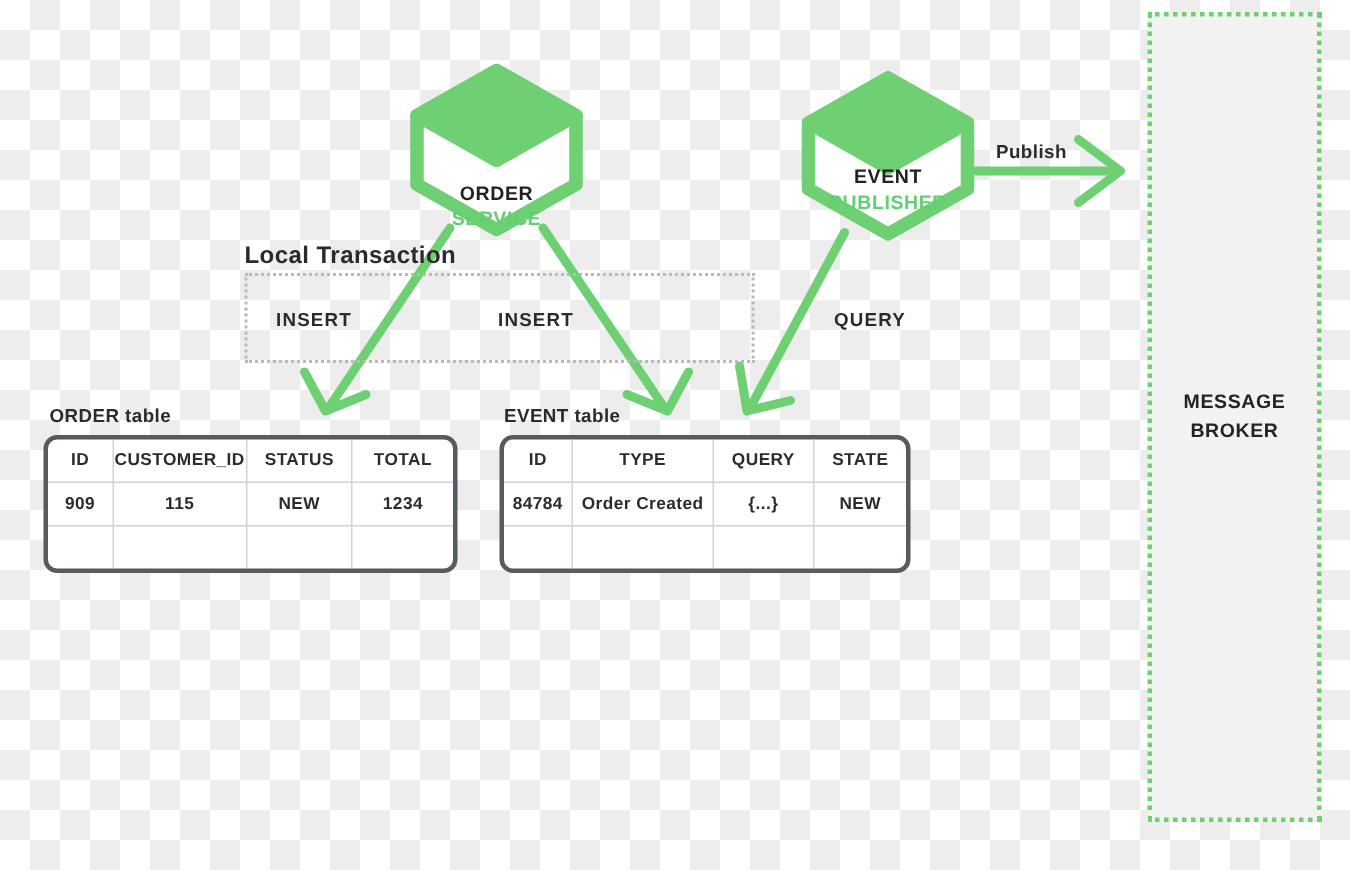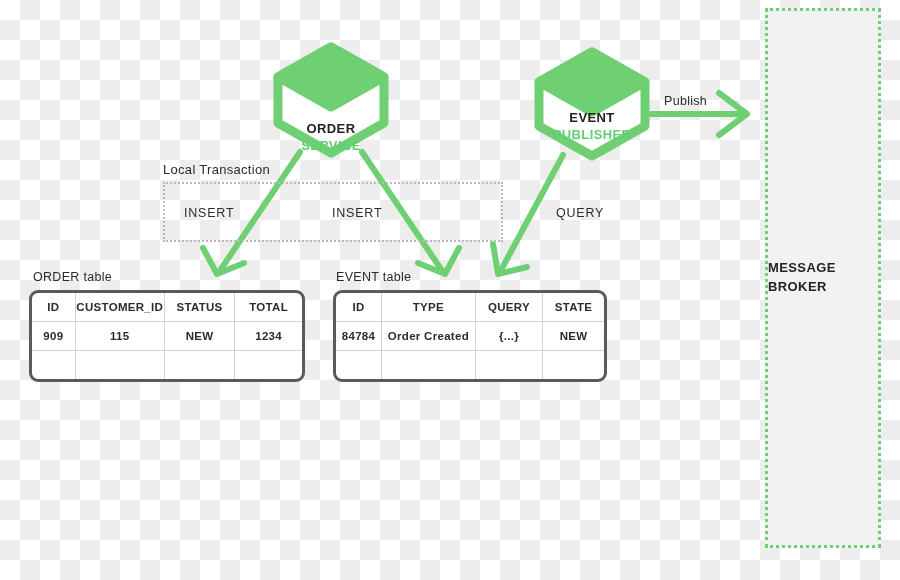--- a/index.html
+++ b/index.html
@@ -41,26 +41,26 @@
     font-size: 13px;
     letter-spacing: 0.4px;
     white-space: nowrap;
   }
   .hex-label .l1 { color: #222222; display: block; }
   .hex-label .l2 { color: #61cf72; display: block; }
 
   
   .diagram-text {
     position: absolute;
-    font-weight: normal;
+    font-weight: bold;
     color: #2b2b2b;
     white-space: nowrap;
     letter-spacing: 0.3px;
   }
-  .label-local-transaction { font-size: 13px; }
+  .label-local-transaction { font-size: 16px; }
   .label-op { font-size: 12.5px; letter-spacing: 0.8px; }
   .label-publish { font-size: 12.5px; }
   .label-table-title { font-size: 12.5px; color: #2b2b2b; }
 
   
   .local-tx-box {
     position: absolute;
     border: 2px dotted #b9b9b9;
     background: transparent;
   }
@@ -68,21 +68,21 @@
   
   .broker-box {
     position: absolute;
     border: 3px dotted #6ed072;
     background: #f2f2f2;
     box-sizing: border-box;
   }
   .broker-label {
     position: absolute;
     width: 100%;
-    text-align: left;
+    text-align: center;
     font-weight: bold;
     font-size: 13px;
     color: #242424;
     line-height: 1.45;
     letter-spacing: 0.4px;
   }
   .broker-label span { display: block; }
 
   
   .db-table {

